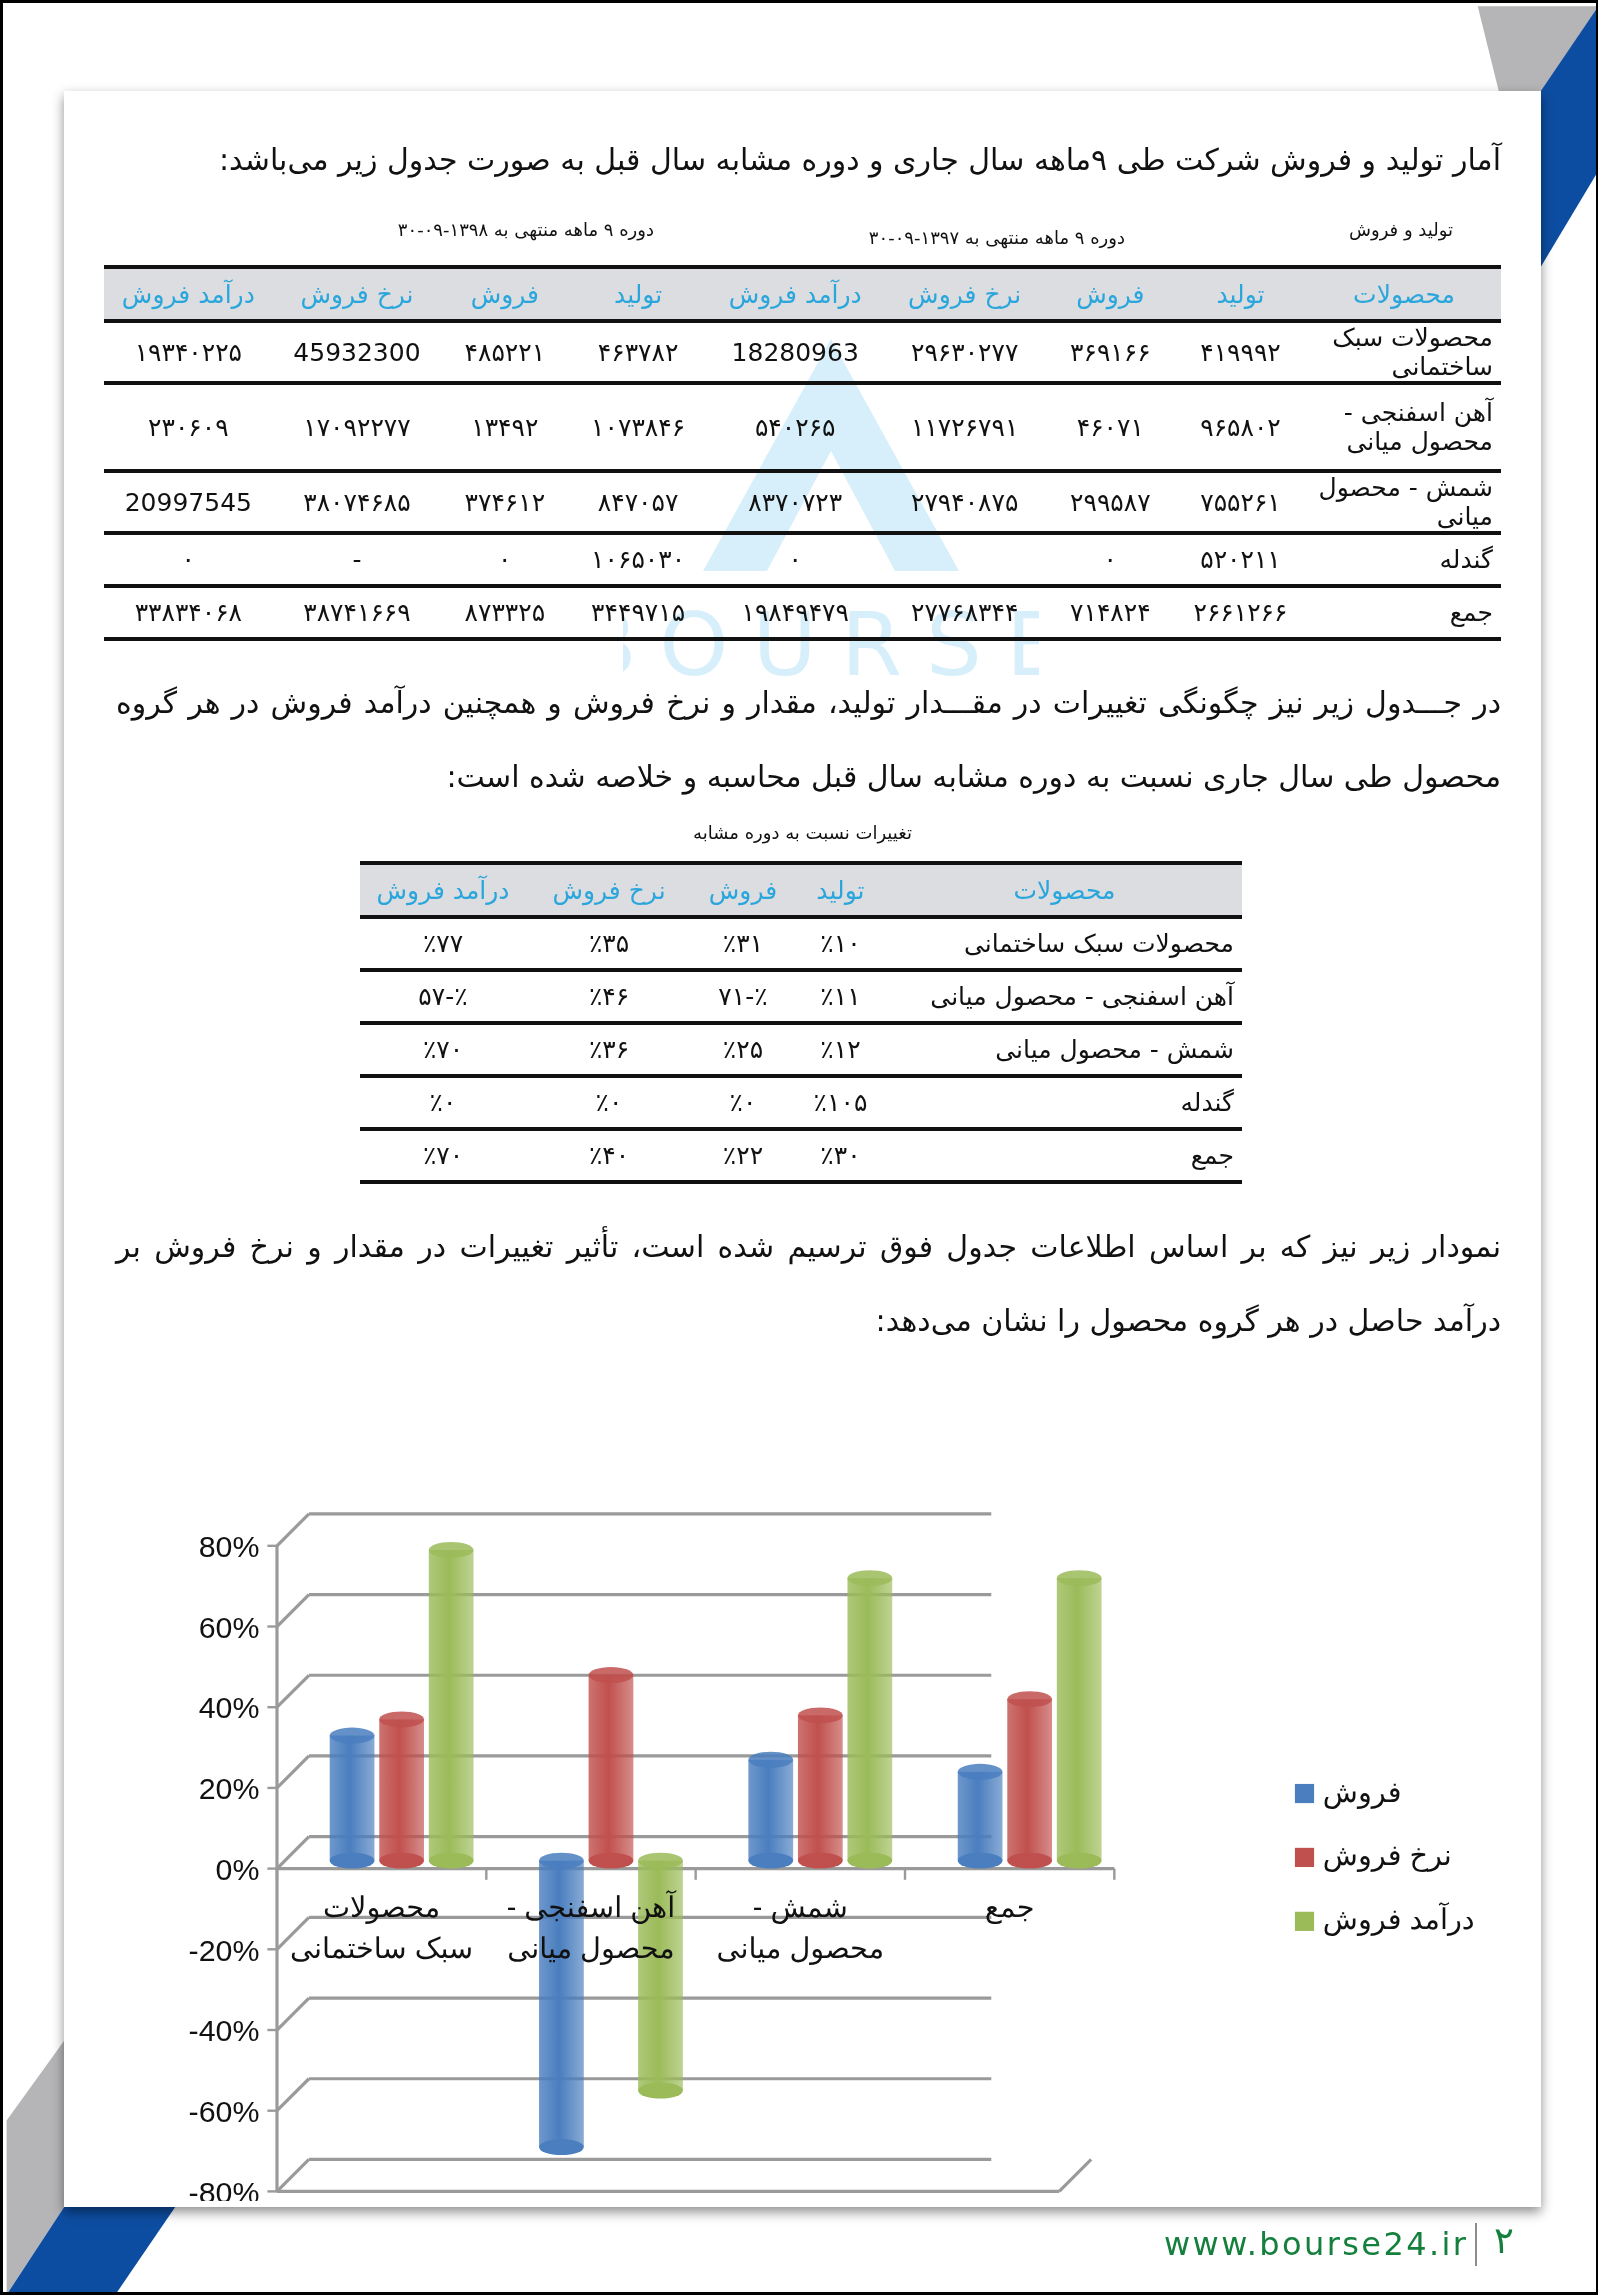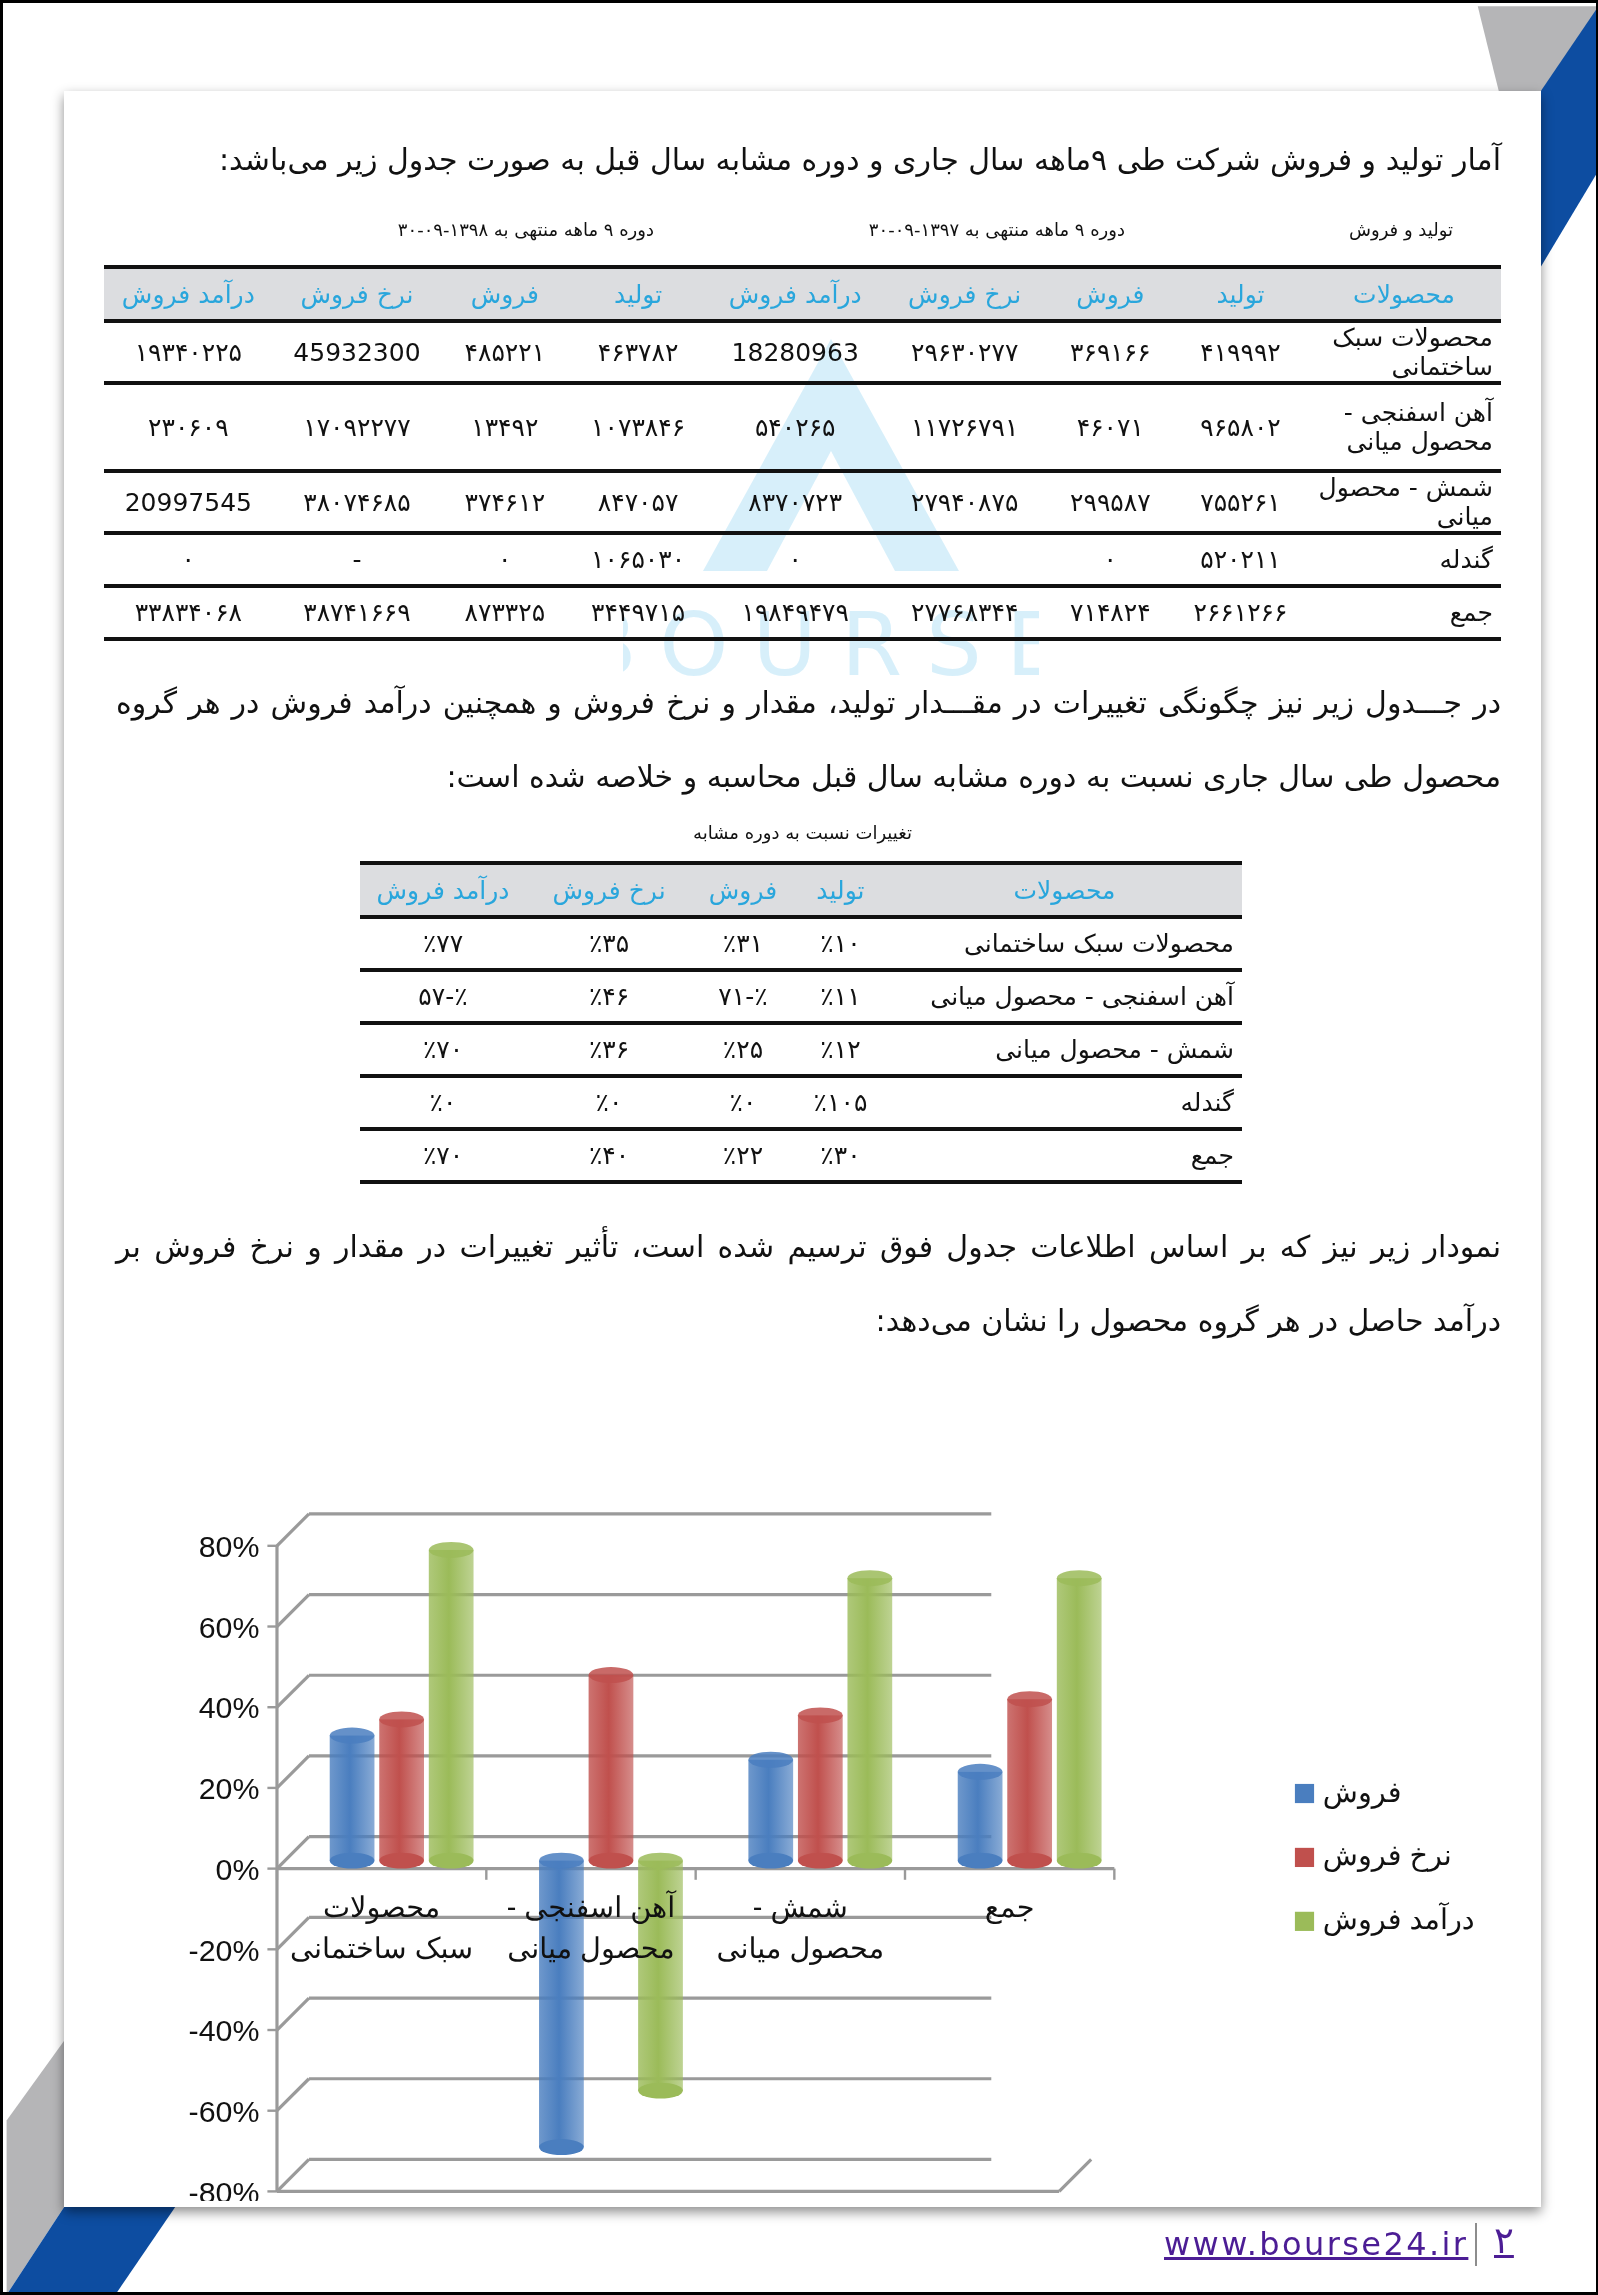--- a/index.html
+++ b/index.html
@@ -25,21 +25,21 @@
   table.data th {
     background:#dcdde0; color:#29a6dc; font-weight:normal; height:50px;
     border-top:4.8px solid #111; border-bottom:4.8px solid #111; padding:0 8px;
   }
   table.data td {
     text-align:center; border-bottom:4px solid #111; padding:0 8px;
   }
   table.data td.prod { text-align:right; }
   .watermark { position:absolute; pointer-events:none; opacity:0.35; }
   #chart-svg text { font-family:"Liberation Sans", sans-serif; }
-  .footer { position:absolute; font-family:"DejaVu Sans", sans-serif; color:#4c1d95;text-decoration:underline; }
+  .footer { position:absolute; font-family:"DejaVu Sans", sans-serif; color:#15803d; }
 </style>
 </head>
 <body>
 
 <svg class="deco" style="left:0;top:0" width="1599" height="2295" viewBox="0 0 2000 2872">
   <polygon points="1845,4 1996,4 1996,210 1896,210" fill="#b5b5b7"></polygon>
   <polygon points="1996,4 1996,210 1924,330 1924,110" fill="#0d4da1"></polygon>
   <polygon points="4,2650 76,2550 76,2758 4,2868" fill="#b5b5b7"></polygon>
   <polygon points="76,2758 215,2758 140,2868 4,2868" fill="#0d4da1"></polygon>
 </svg>
@@ -47,21 +47,21 @@
 <div class="page">
 
   <svg class="watermark" style="left:559px;top:240px" width="416" height="368" viewBox="0 0 520 460">
     <polygon points="260,10 420,300 340,300 260,150 180,300 100,300" fill="#8fd3f2"></polygon>
     <text x="260" y="430" text-anchor="middle" font-size="110" fill="#8fd3f2" letter-spacing="30" font-family="DejaVu Sans, sans-serif">BOURSE</text>
   </svg>
 
   <div class="para" style="top:32px;">آمار تولید و فروش شرکت طی ۹ماهه سال جاری و دوره مشابه سال قبل به صورت جدول زیر می‌باشد:</div>
 
   <div class="tbl-caption" style="right:88px; top:128px;">تولید و فروش</div>
-  <div class="tbl-caption" style="right:416px; top:128px;">دوره ۹ ماهه منتهی به ۱۳۹۷-۰۹-۳۰</div>
+  <div class="tbl-caption" style="right:416px; top:136px;">دوره ۹ ماهه منتهی به ۱۳۹۷-۰۹-۳۰</div>
   <div class="tbl-caption" style="right:887px; top:128px;">دوره ۹ ماهه منتهی به ۱۳۹۸-۰۹-۳۰</div>
 
   <table class="data" id="table1" style="right:40px; top:174px; width:1397px;">
     <thead>
         <tr>
       <th style="width:200px">محصولات</th>
       <th style="width:124px">تولید</th>
       <th style="width:120px">فروش</th>
       <th style="width:160px">نرخ فروش</th>
       <th style="width:168px">درآمد فروش</th>

